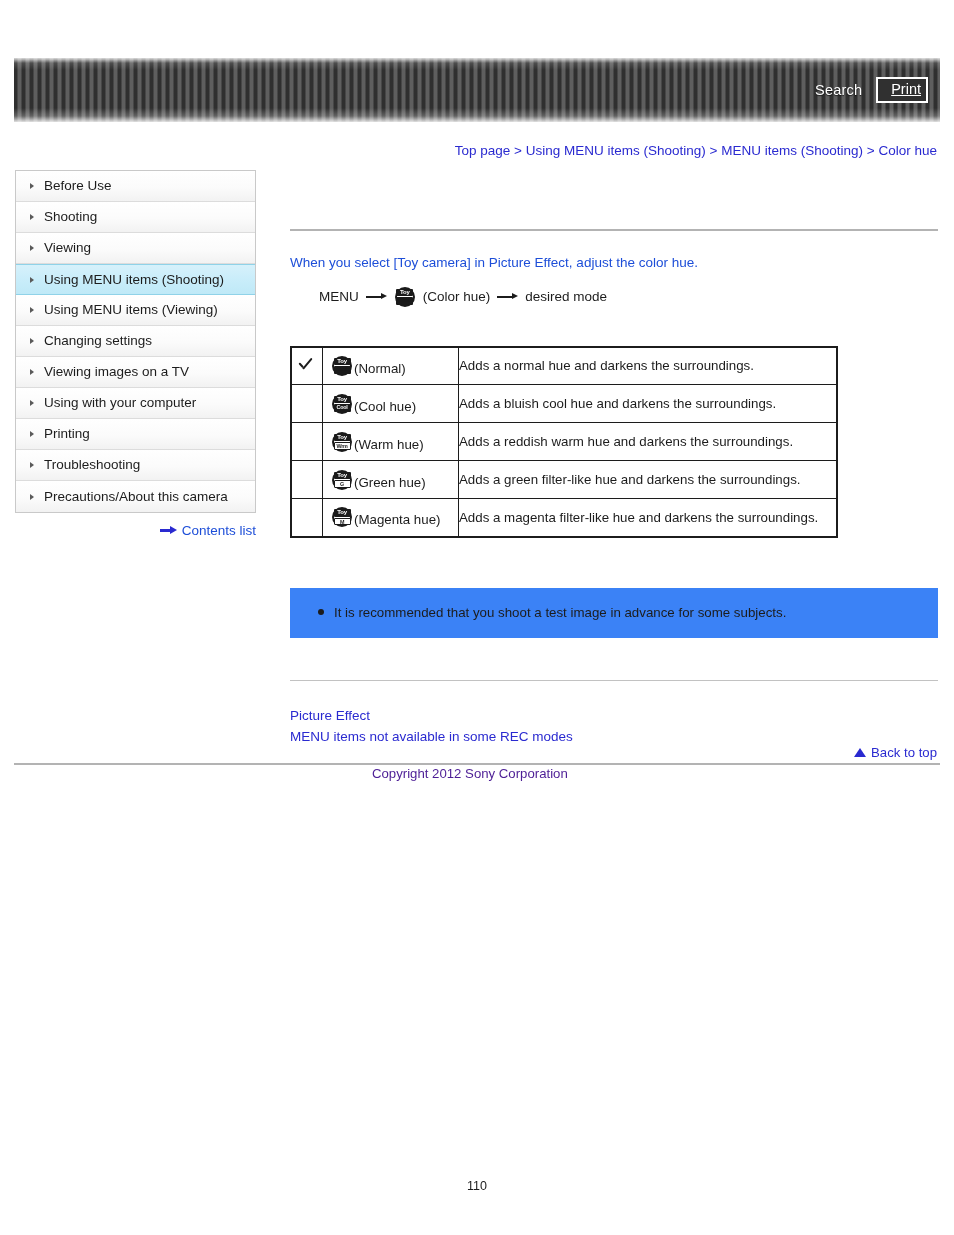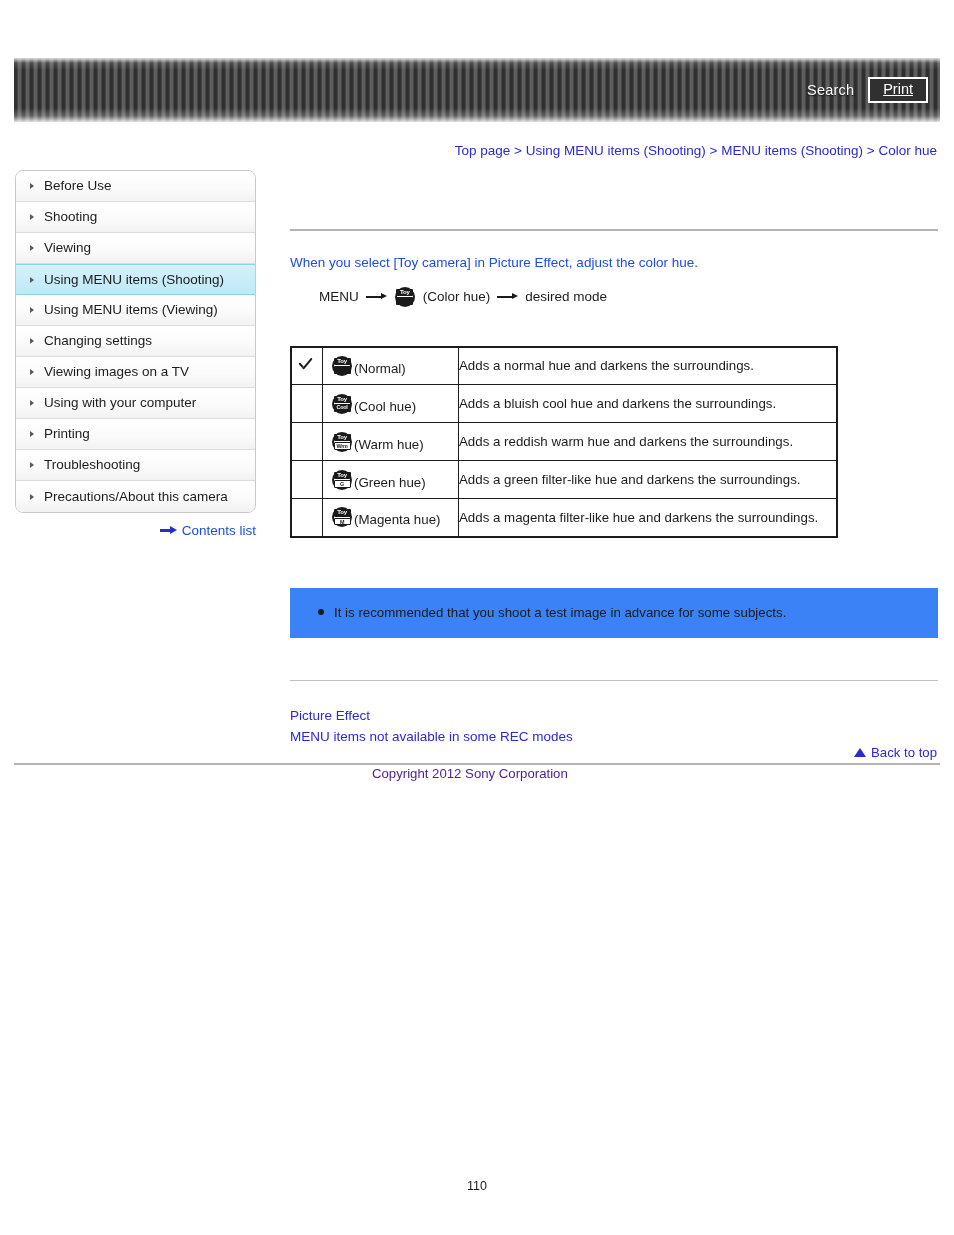--- a/index.html
+++ b/index.html
@@ -50,21 +50,21 @@
     font-size: 14.5px;
     letter-spacing: 0.2px;
     cursor: pointer;
     text-shadow: 0 1px 1px rgba(0,0,0,0.7);
   }
   .print-button {
     color: #ffffff;
     font-size: 14.5px;
     border: 2px solid #ffffff;
     background: #303030;
-    padding: 3px 13px 4px 13px;
+    padding: 3px 5px 4px 13px;
     cursor: pointer;
     line-height: 1.1;
     text-decoration: underline;
   }
 
   
   .breadcrumb {
     position: absolute;
     right: 17px;
     top: 143px;
@@ -80,21 +80,21 @@
   .breadcrumb .sep { color: #2a2ad0; }
   .breadcrumb .current { color: #2a2ad0; }
 
   
   .sidebar {
     position: absolute;
     left: 15px;
     top: 170px;
     width: 241px;
     border: 1px solid #c9c9c9;
-    border-radius: 8px;
+    border-radius: 0;
     background: #ffffff;
     overflow: hidden;
     box-sizing: border-box;
   }
   .nav-item {
     position: relative;
     height: 31px;
     display: flex;
     align-items: center;
     padding-left: 14px;

